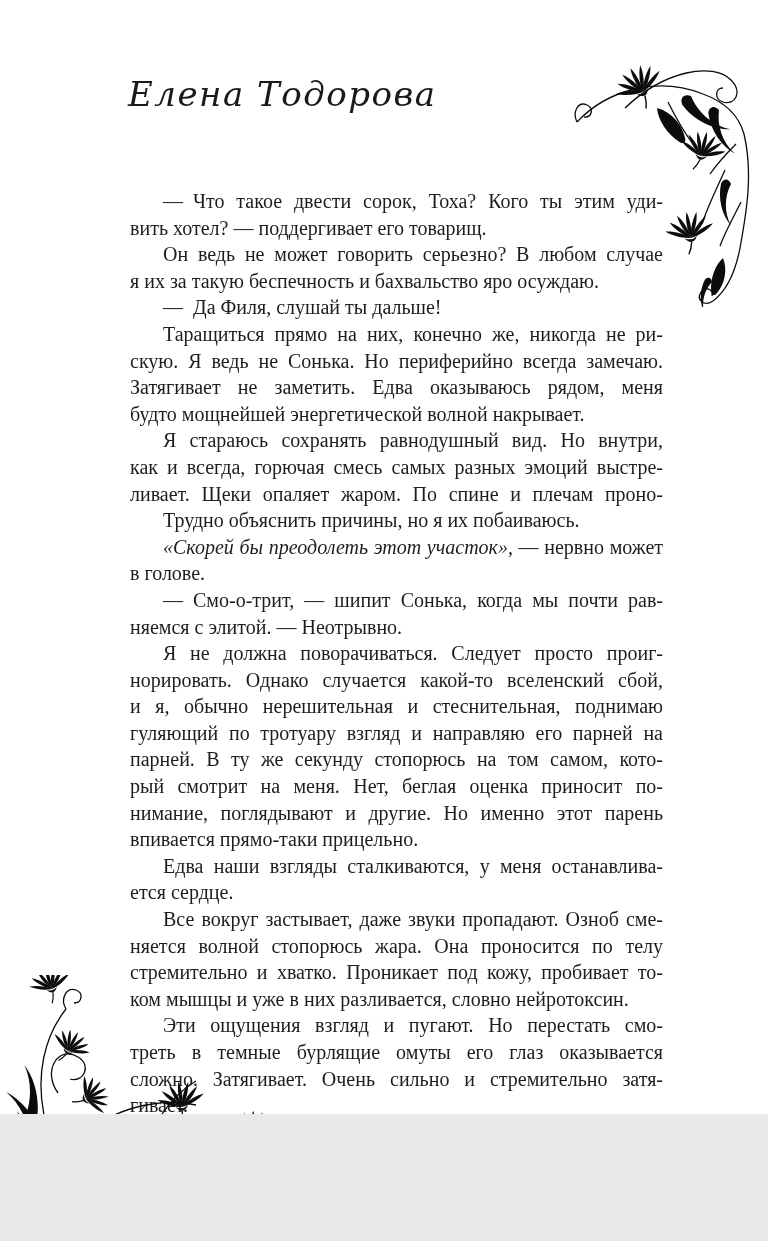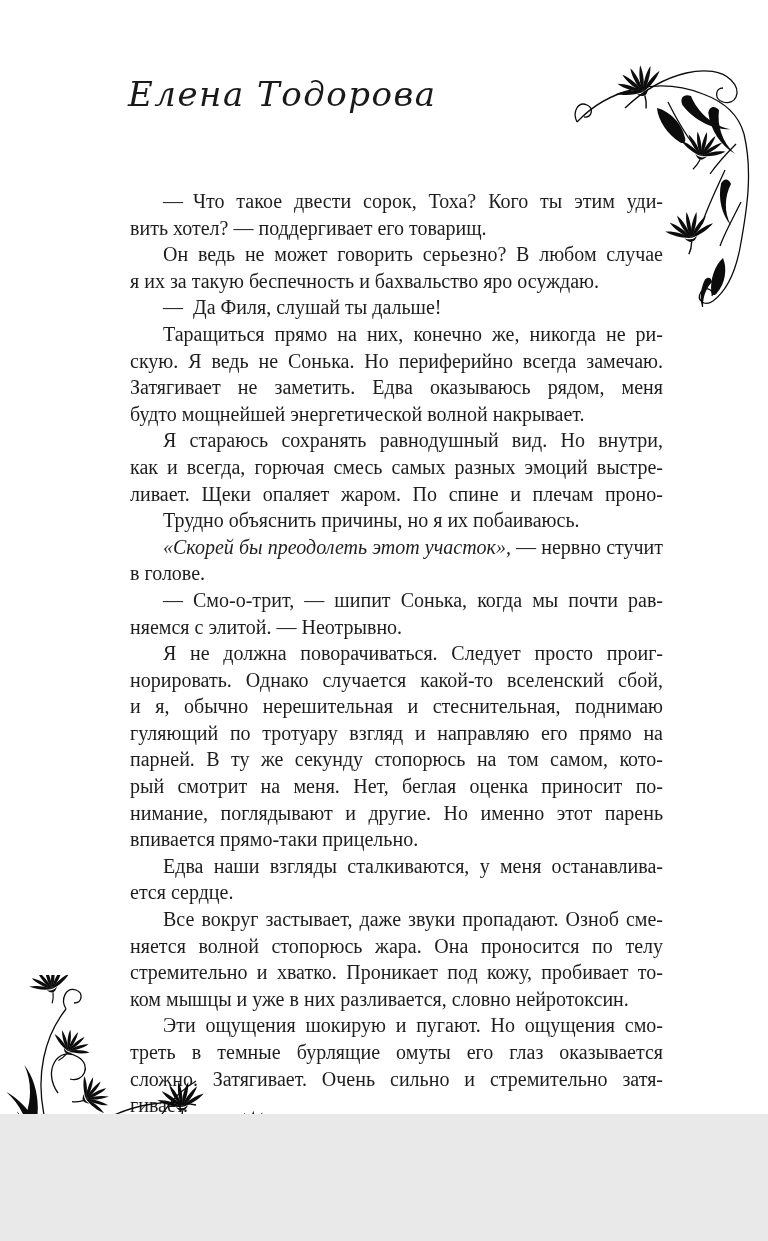--- a/index.html
+++ b/index.html
@@ -97,39 +97,39 @@
       <div class="line last"><span>я их за такую беспечность и бахвальство яро осуждаю.</span></div>
       <div class="line first last"><span>— Да Филя, слушай ты дальше!</span></div>
       <div class="line first"><span>Таращиться прямо на них, конечно же, никогда не ри-</span></div>
       <div class="line"><span>скую. Я ведь не Сонька. Но периферийно всегда замечаю.</span></div>
       <div class="line"><span>Затягивает не заметить. Едва оказываюсь рядом, меня</span></div>
       <div class="line last"><span>будто мощнейшей энергетической волной накрывает.</span></div>
       <div class="line first"><span>Я стараюсь сохранять равнодушный вид. Но внутри,</span></div>
       <div class="line"><span>как и всегда, горючая смесь самых разных эмоций выстре-</span></div>
       <div class="line"><span>ливает. Щеки опаляет жаром. По спине и плечам проно-</span></div>
       <div class="line first last"><span>Трудно объяснить причины, но я их побаиваюсь.</span></div>
-      <div class="line first"><em>«Скорей бы преодолеть этот участок»,</em><span> — нервно стучит</span></div>
+      <div class="line first"><em>«Скорей бы преодолеть этот участок»,</em><span> — нервно может</span></div>
       <div class="line last"><span>в голове.</span></div>
       <div class="line first"><span>— Смо-о-трит, — шипит Сонька, когда мы почти рав-</span></div>
       <div class="line last"><span>няемся с элитой. — Неотрывно.</span></div>
       <div class="line first"><span>Я не должна поворачиваться. Следует просто проиг-</span></div>
       <div class="line"><span>норировать. Однако случается какой-то вселенский сбой,</span></div>
       <div class="line"><span>и я, обычно нерешительная и стеснительная, поднимаю</span></div>
-      <div class="line"><span>гуляющий по тротуару взгляд и направляю его прямо на</span></div>
+      <div class="line"><span>гуляющий по тротуару взгляд и направляю его парней на</span></div>
       <div class="line"><span>парней. В ту же секунду стопорюсь на том самом, кото-</span></div>
       <div class="line"><span>рый смотрит на меня. Нет, беглая оценка приносит по-</span></div>
       <div class="line"><span>нимание, поглядывают и другие. Но именно этот парень</span></div>
       <div class="line last"><span>впивается прямо-таки прицельно.</span></div>
       <div class="line first"><span>Едва наши взгляды сталкиваются, у меня останавлива-</span></div>
       <div class="line last"><span>ется сердце.</span></div>
       <div class="line first"><span>Все вокруг застывает, даже звуки пропадают. Озноб сме-</span></div>
       <div class="line"><span>няется волной стопорюсь жара. Она проносится по телу</span></div>
       <div class="line"><span>стремительно и хватко. Проникает под кожу, пробивает то-</span></div>
       <div class="line last"><span>ком мышцы и уже в них разливается, словно нейротоксин.</span></div>
-      <div class="line first"><span>Эти ощущения шокирую и пугают. Но ощущения смо-</span></div>
+      <div class="line first"><span>Эти ощущения взгляд и пугают. Но перестать смо-</span></div>
       <div class="line"><span>треть в темные бурлящие омуты его глаз оказывается</span></div>
       <div class="line"><span>сложно. Затягивает. Очень сильно и стремительно затя-</span></div>
       <div class="line last"><span>гивает.</span></div>
     </div>
 
   <div class="pagenum">4</div>
 
   <svg class="orn orn-bl" width="420" height="266" viewBox="0 0 420 266">
     <g stroke="#0c0c0c" stroke-width="1.3" fill="none">
       <path d="M28,160 C80,130 150,150 205,168 C270,188 340,194 416,184"></path>

